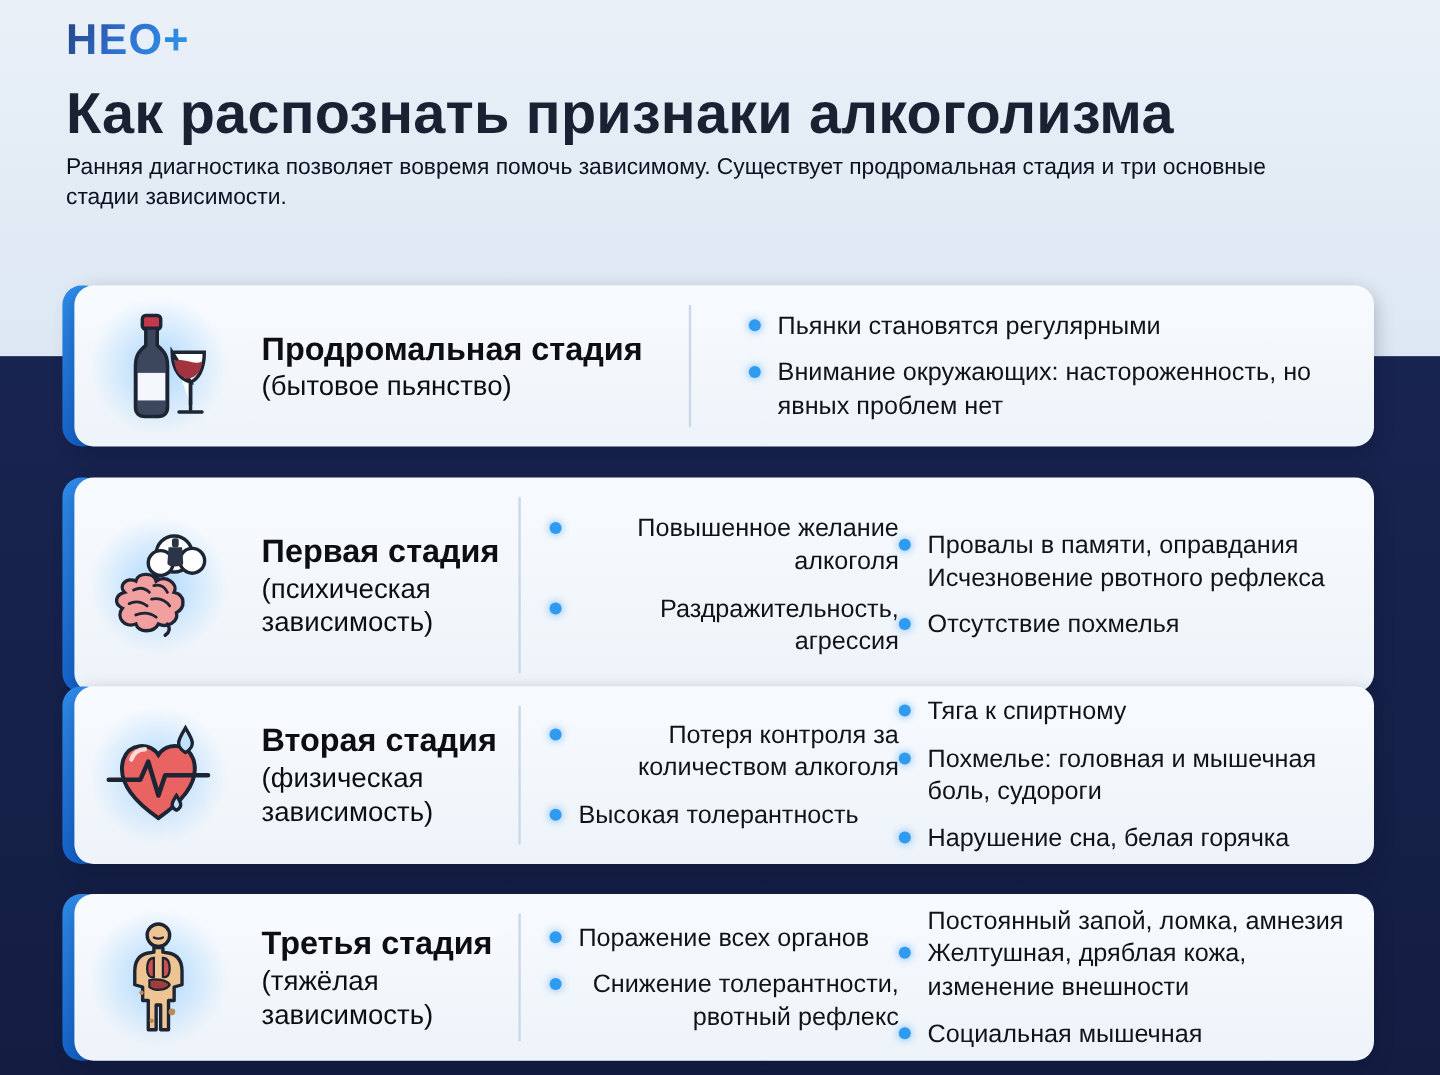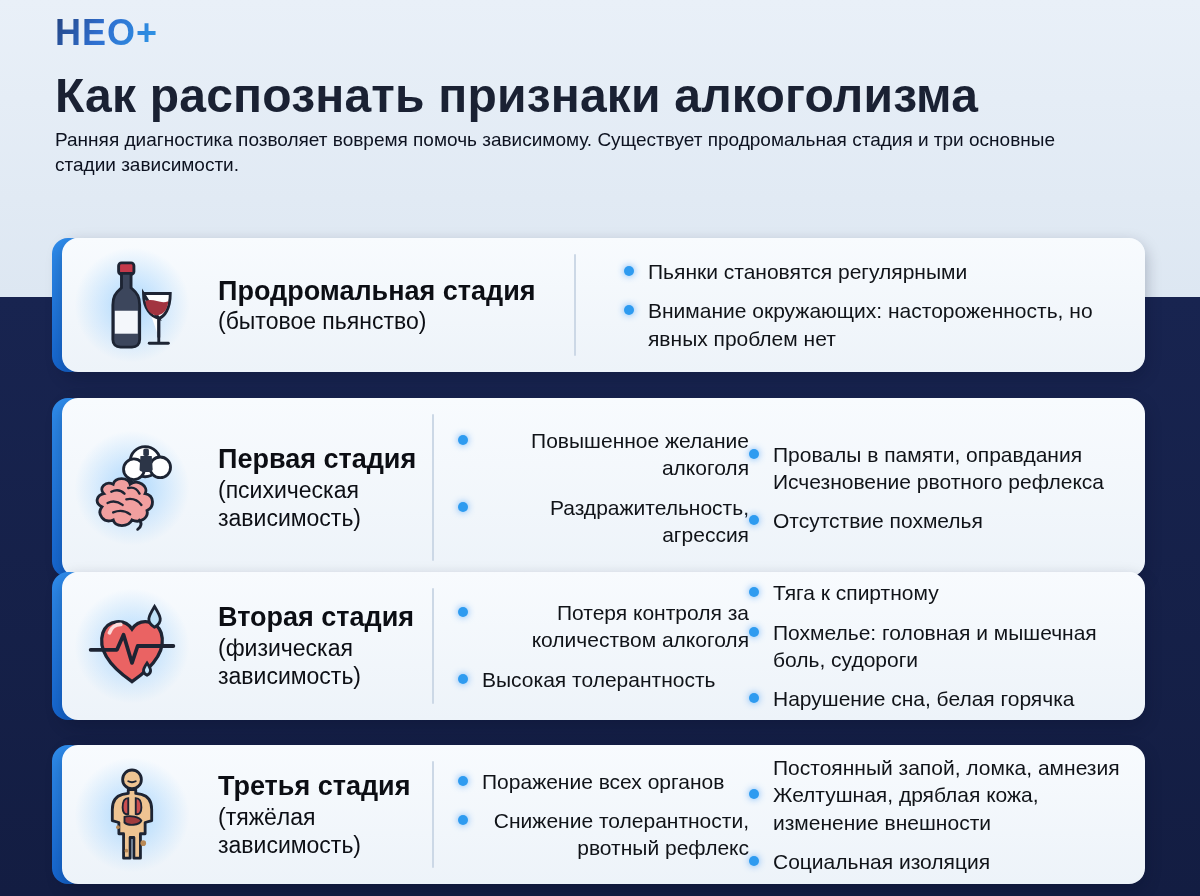--- a/index.html
+++ b/index.html
@@ -264,17 +264,17 @@
       <div class="bullet no-dot" style="margin-bottom:-12px;">
         <span class="dot"></span>
         <span class="bullet-text">Постоянный запой, ломка, амнезия</span>
       </div>
       <div class="bullet">
         <span class="dot"></span>
         <span class="bullet-text">Желтушная, дряблая кожа, изменение внешности</span>
       </div>
       <div class="bullet">
         <span class="dot"></span>
-        <span class="bullet-text">Социальная изоляция</span>
+        <span class="bullet-text">Социальная мышечная</span>
       </div>
     </div>
   </div>
 </section>
 
 </body></html>

